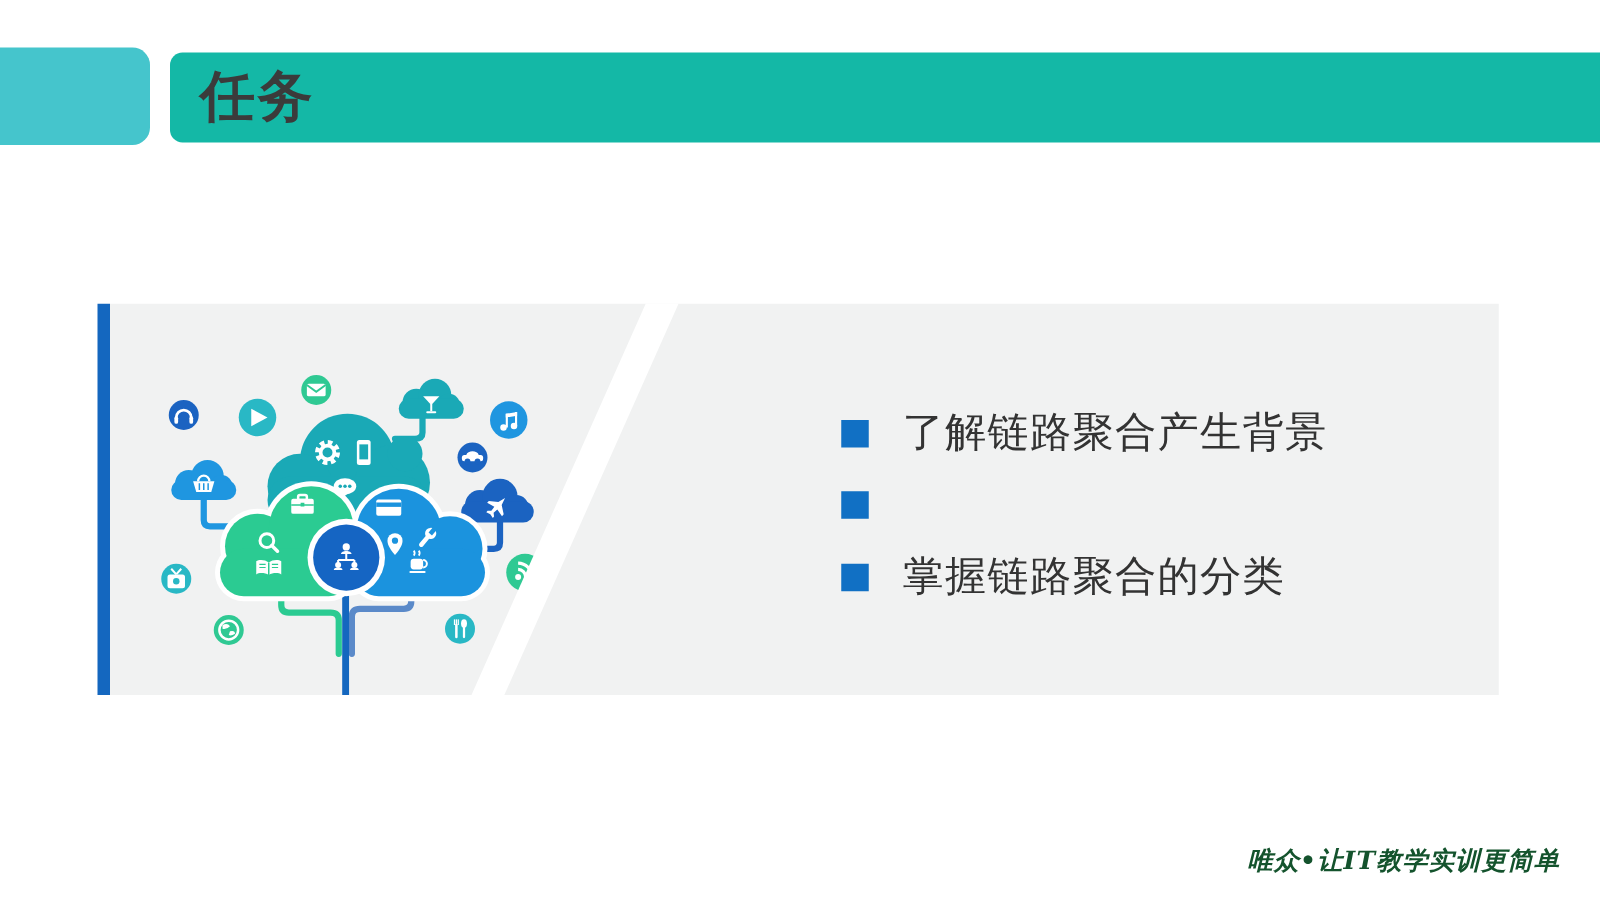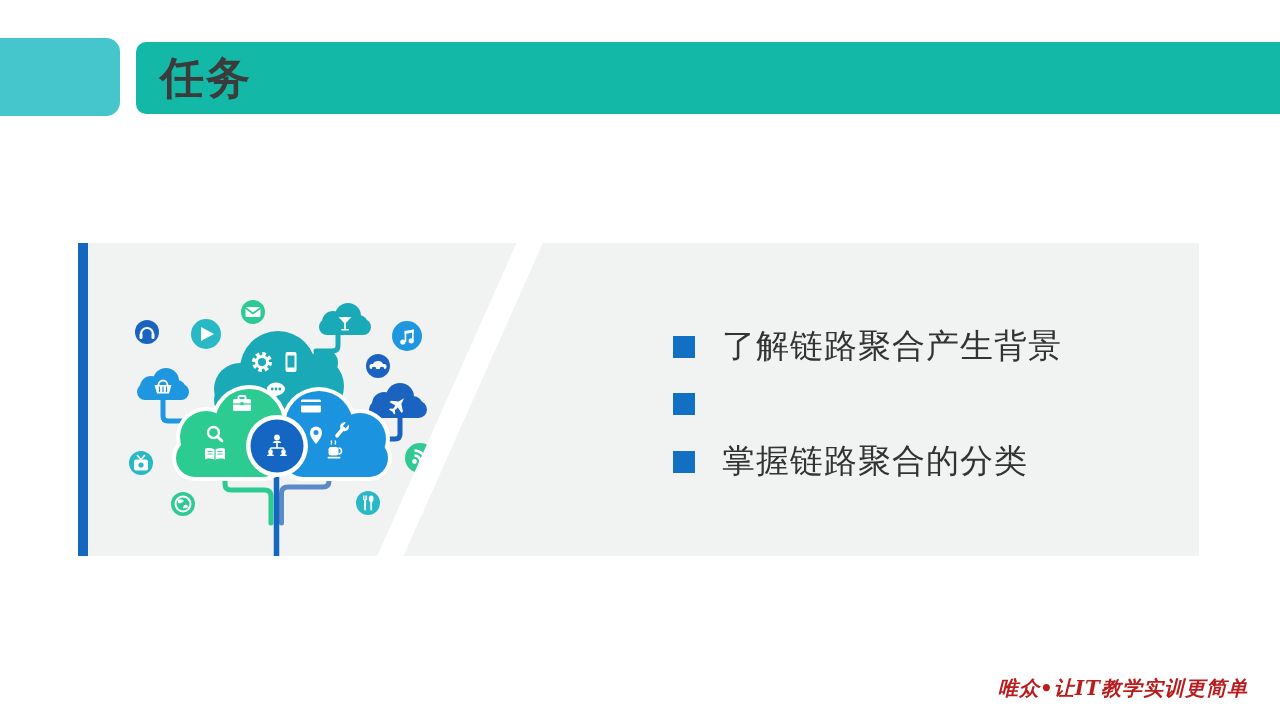--- a/index.html
+++ b/index.html
@@ -51,21 +51,21 @@
   }
   .bullet-text{
     margin-left:27px;font-size:33px;color:#333333;letter-spacing:1px;
     white-space:nowrap;
   }
   
   .watermark{
     position:absolute;right:32px;bottom:18px;
     font-family:"DejaVu Serif","Liberation Serif",serif;
     font-style:italic;font-weight:600;
-    font-size:20px;color:#b91c1c;letter-spacing:1px;
+    font-size:20px;color:#14532d;letter-spacing:1px;
     white-space:nowrap;
   }
 </style>
 </head>
 <body>
 
 <div class="header-accent"></div>
 <div class="header-bar">
   <div class="header-title">任务</div>
 </div>

